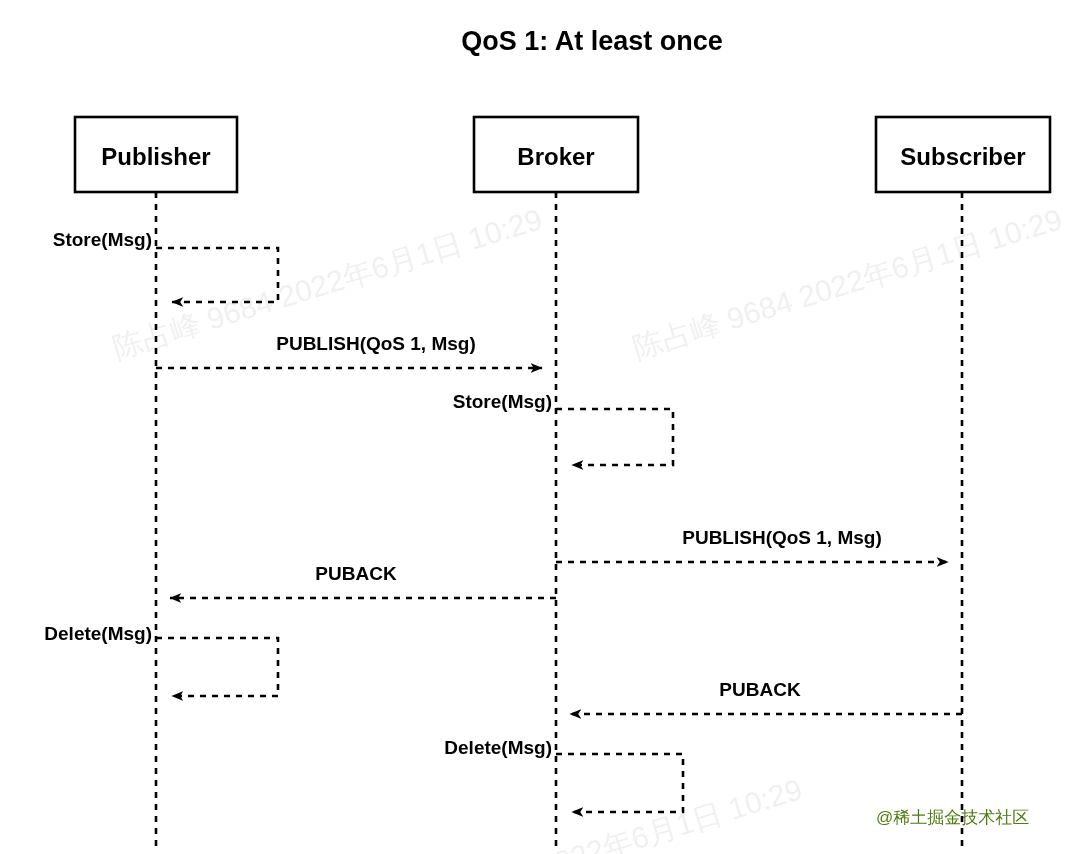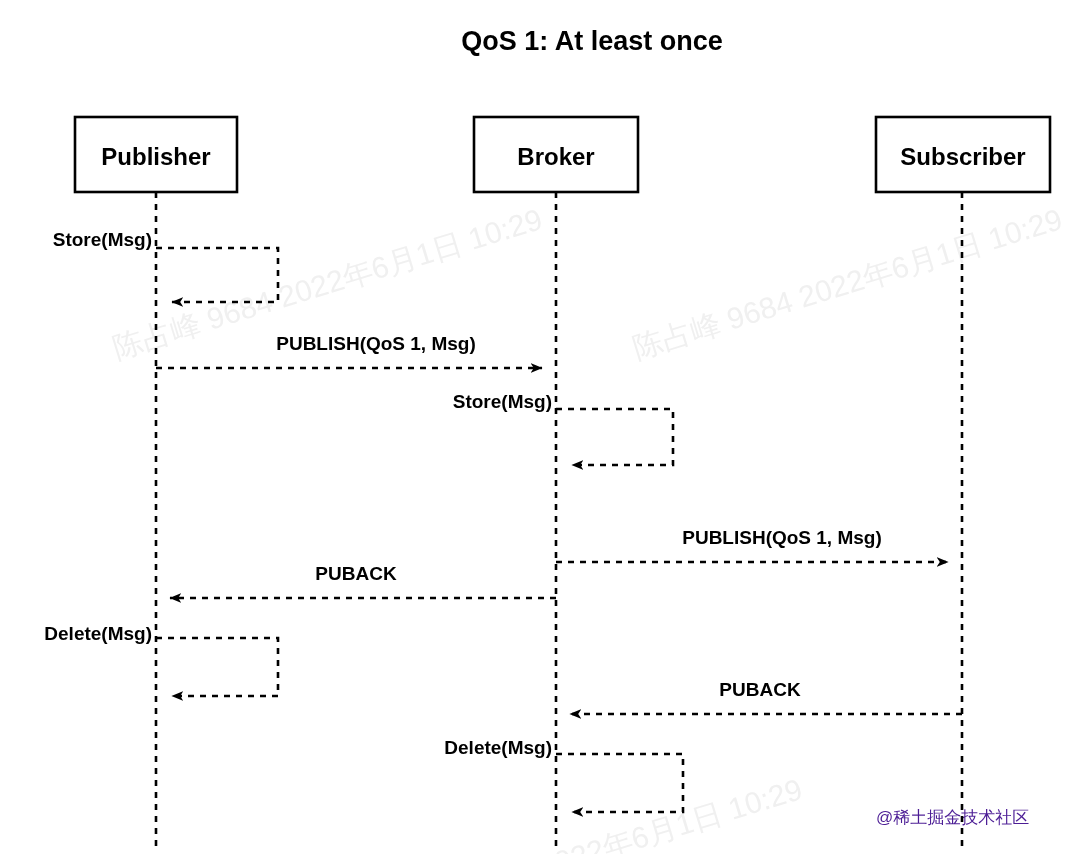--- a/index.html
+++ b/index.html
@@ -35,21 +35,21 @@
     position: absolute;
     white-space: nowrap;
     color: #f0f0f0;
     font-family: "Liberation Sans", sans-serif;
     font-size: 30px;
     transform-origin: left top;
   }
   .credit {
     position: absolute;
     white-space: nowrap;
-    color: #4c1d95;
+    color: #4d7c0f;
     font-family: "Liberation Sans", sans-serif;
     font-size: 17px;
   }
 </style>
 </head>
 <body>
 
 <div class="wm-layer" id="wm-layer">
     <div class="wm" style="left: 108px; top: 330px; transform: rotate(-17deg);">陈占峰 9684 2022年6月1日 10:29</div>
     <div class="wm" style="left: 628px; top: 330px; transform: rotate(-17deg);">陈占峰 9684 2022年6月1日 10:29</div>

